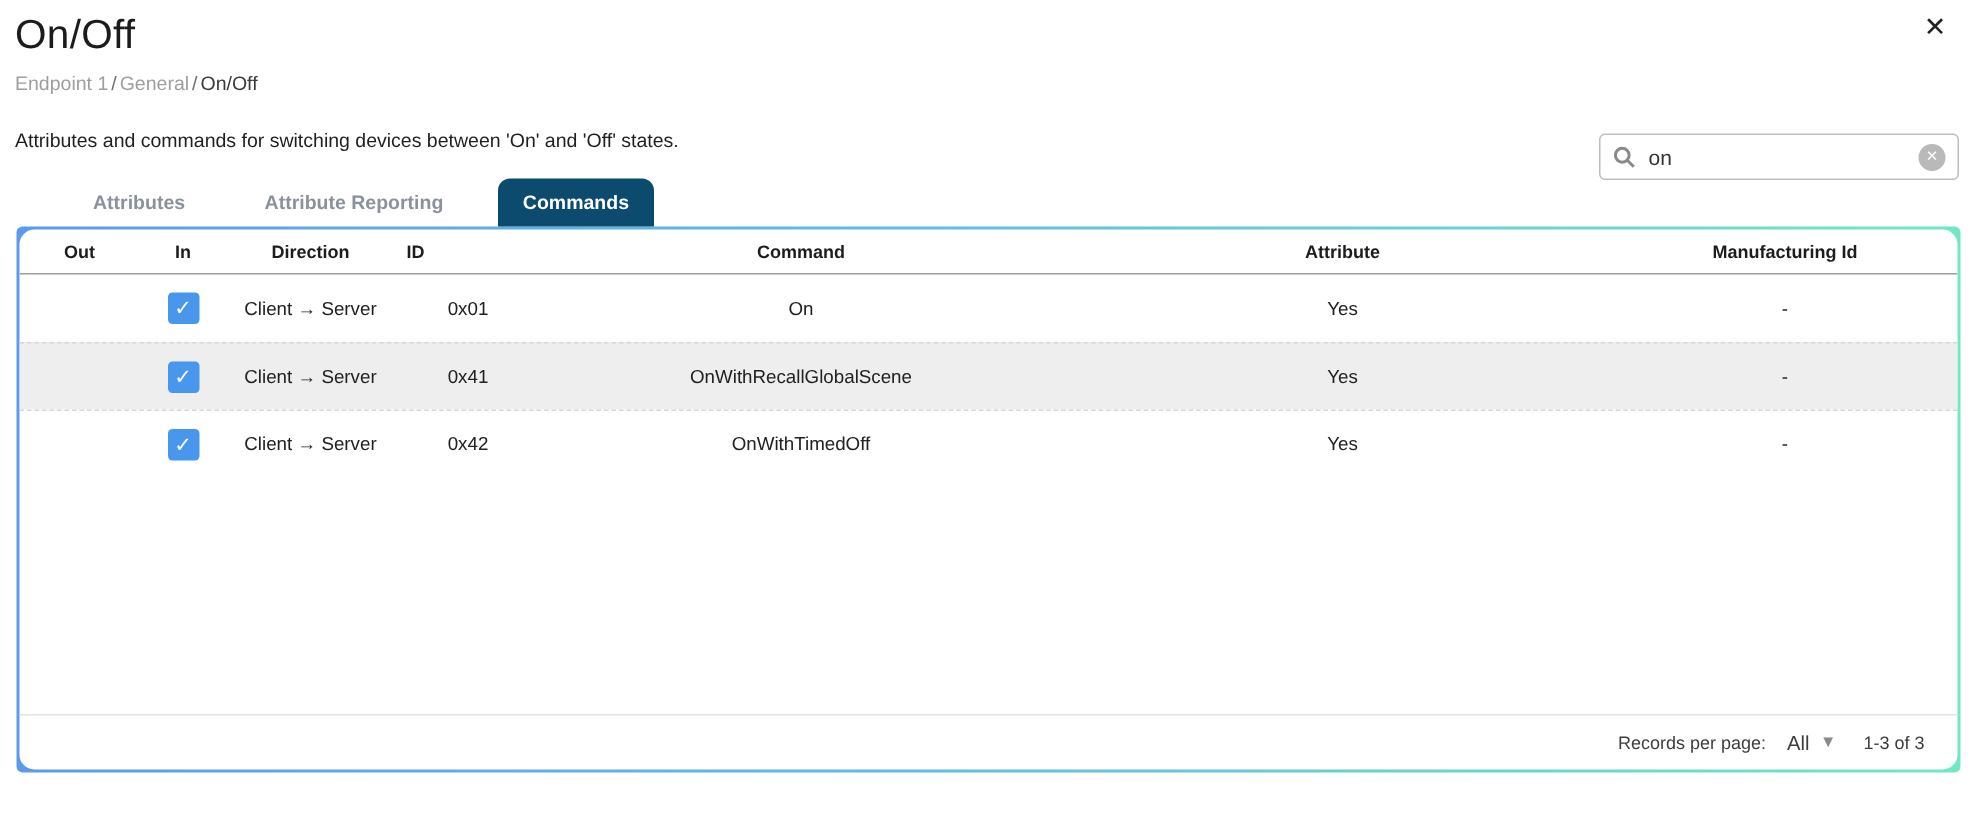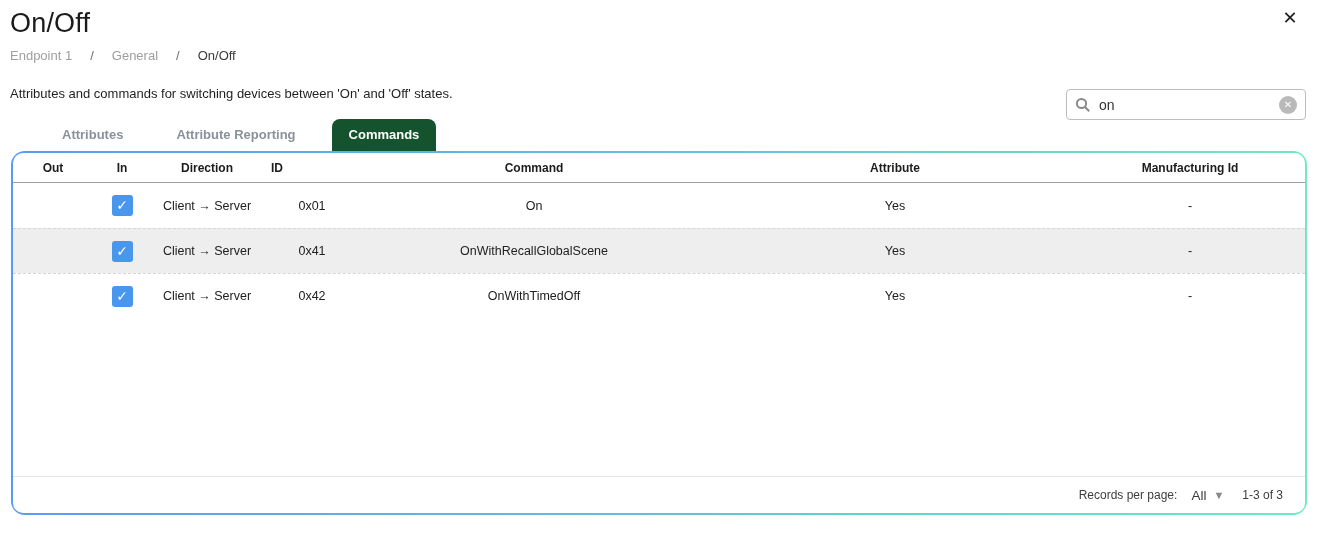--- a/index.html
+++ b/index.html
@@ -7,21 +7,21 @@
   body { font-family: "Liberation Sans", "DejaVu Sans", sans-serif; color: #212121; position: relative; }
 
   
   .page-header { position: relative; padding: 8px 10px 0 10px; }
   .page-title { font-size: 27px; font-weight: 500; color: #1b1b1b; letter-spacing: 0.2px; }
   .close-btn {
     position: absolute; top: 6px; right: 16px;
     font-size: 18px; color: #222; cursor: pointer;
     width: 24px; height: 24px; line-height: 24px; text-align: center;
   }
-  .breadcrumb { margin: 9px 0 0 0; font-size: 13px; display: flex; align-items: center; gap: 18px; }
+  .breadcrumb { margin: 9px 0 0 0; font-size: 13px; display: flex; align-items: center; gap: 2px; }
   .crumb { color: #9e9e9e; }
   .crumb.current { color: #3a3a3a; }
   .crumb-sep { color: #6f6f6f; }
 
   .desc-block { margin: 21px 10px 0 10px; font-size: 13px; line-height: 19px; color: #1f1f1f; }
   .desc-bold { font-weight: bold; }
 
   
   .search-box {
     position: absolute; top: 89px; right: 12px;
@@ -42,28 +42,28 @@
   }
 
   
   .tabs { margin: 16px 0 0 45px; display: flex; align-items: flex-end; height: 32px; }
   .tab {
     font-size: 13px; font-weight: bold; color: #8b919c;
     padding: 0 17px; height: 32px; line-height: 32px;
     cursor: pointer; margin-right: 19px; text-align: right;
   }
   .tab.active {
-    background: #14532d; color: #ffffff; border-radius: 8px 8px 0 0; margin-right: 0;
+    background: #0c4a6e; color: #ffffff; border-radius: 8px 8px 0 0; margin-right: 0;
   }
 
   
   .table-frame {
     margin: 0 11px; height: 364px;
     background: linear-gradient(90deg, #5b9bef 0%, #63c4da 55%, #70e8c3 100%);
-    border-radius: 14px; padding: 2px;
+    border-radius: 4px; padding: 2px;
   }
   .table-inner {
     background: #fff; border-radius: 10px; height: 100%;
     display: flex; flex-direction: column; overflow: hidden;
   }
 
   .tgrid { display: grid; grid-template-columns: 80px 58px 112px 90px 1fr 360px 230px; align-items: center; }
   .thead { height: 30px; border-bottom: 1px solid #9e9e9e; font-size: 12px; font-weight: bold; color: #1c1c1c; }
   .th { text-align: center; }
   .th.id-col { text-align: left; padding-left: 8px; }

